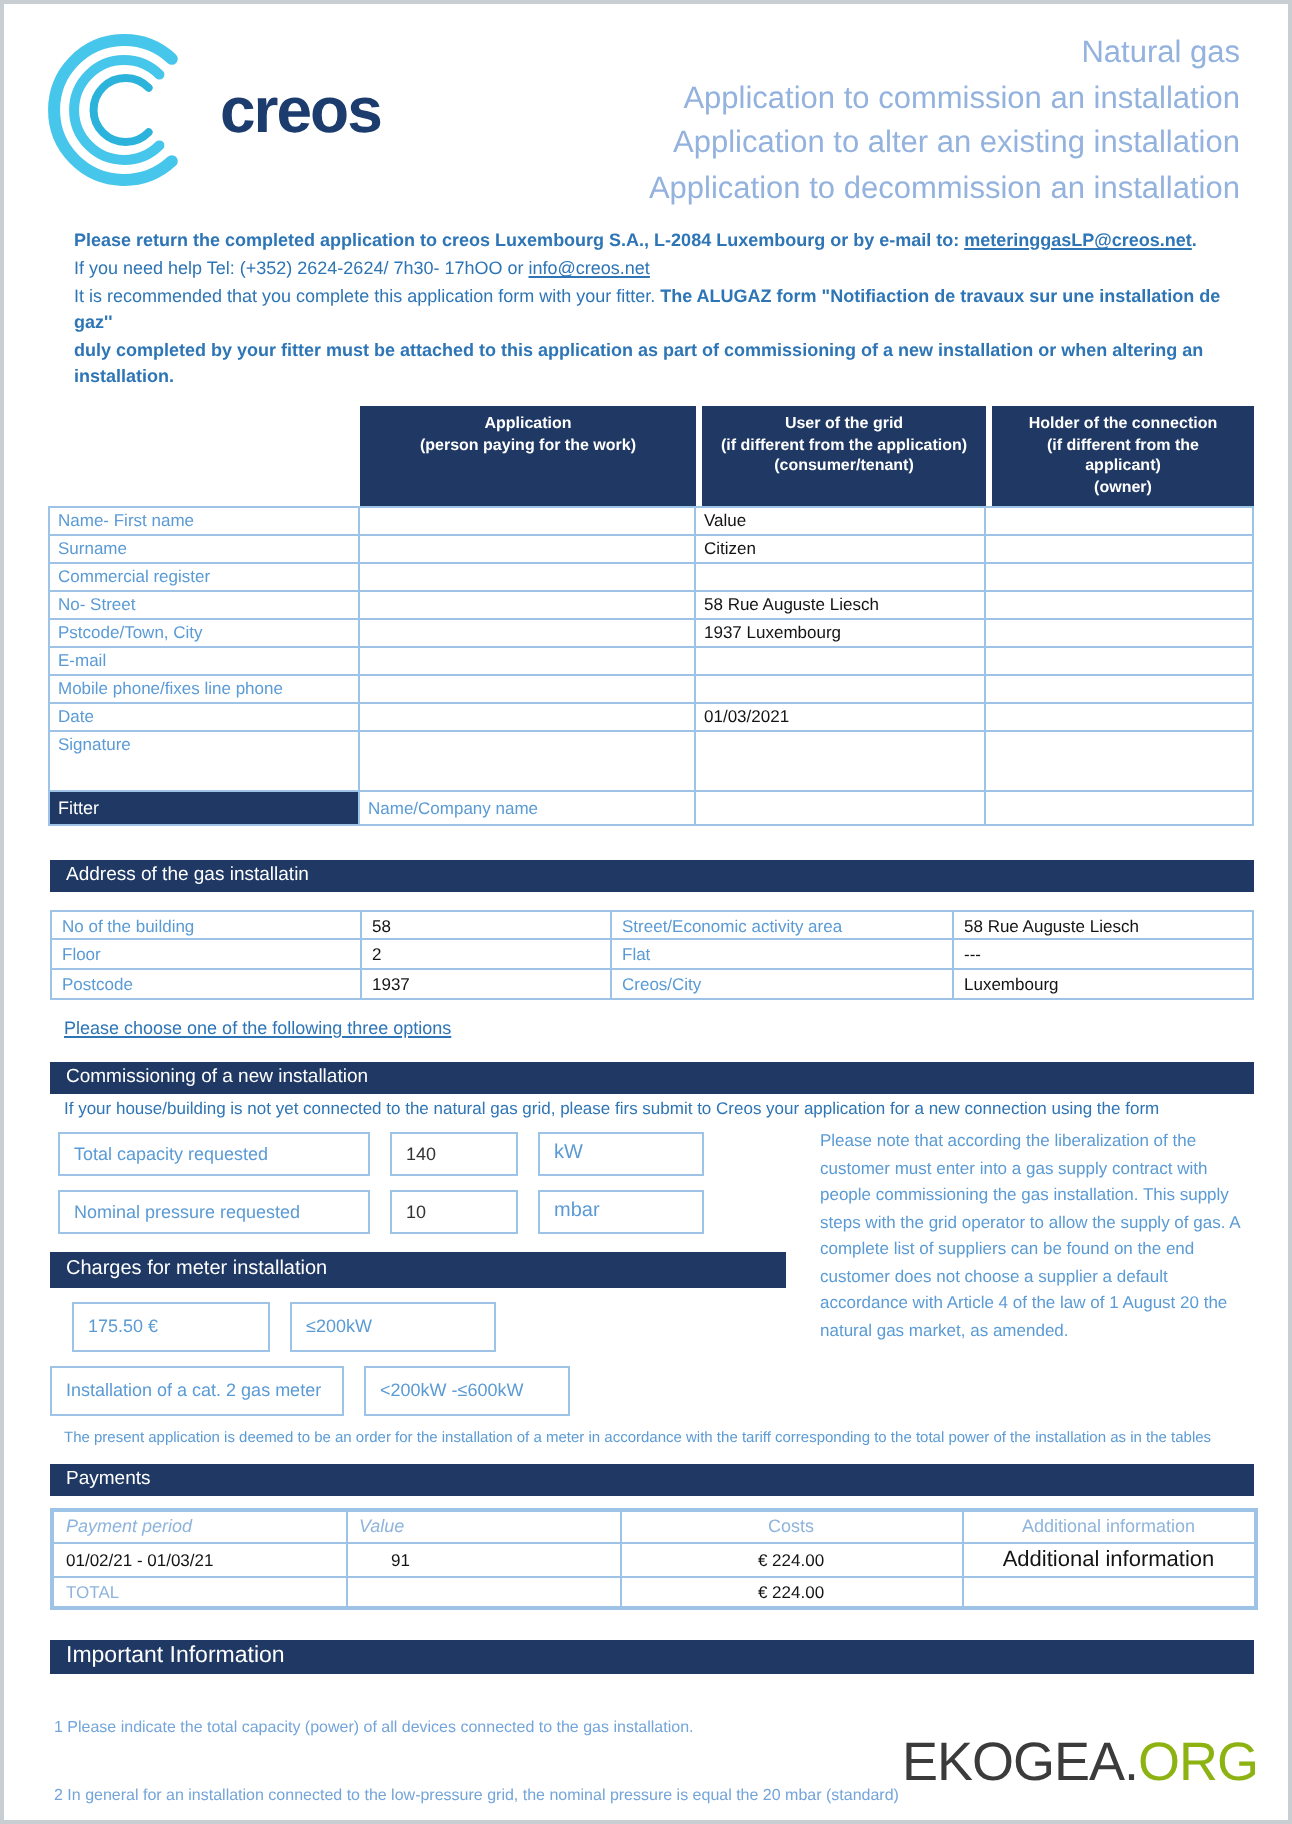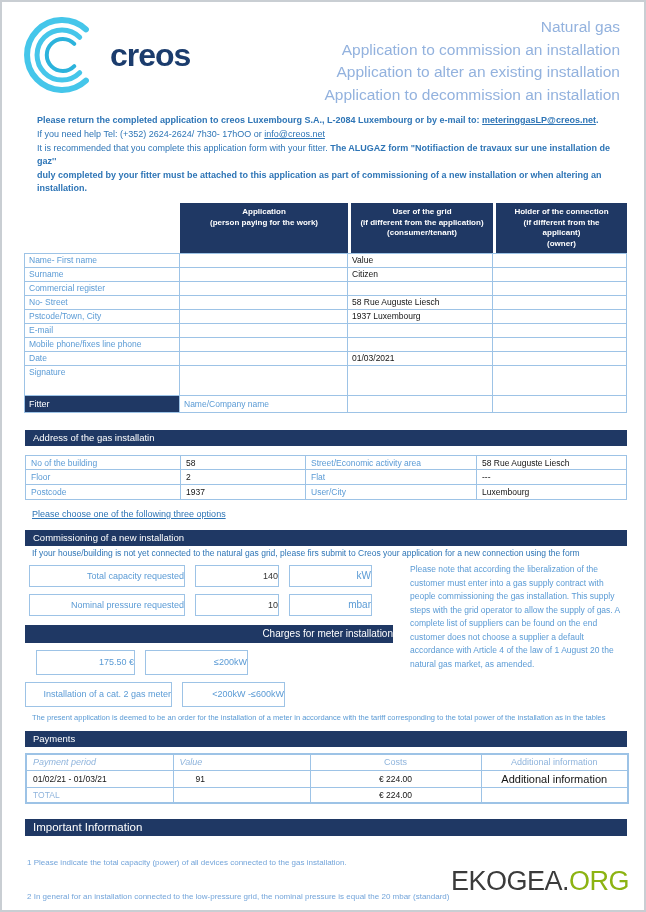--- a/index.html
+++ b/index.html
@@ -62,25 +62,25 @@
   .address-table tr.row-top td { border-top: 1px solid #9dc3e6; }
   .address-table .lbl { color: #5b9bd5; }
   .address-table .val { color: #141414; }
 
   .options-link { display: inline-block; margin: 9px 0 0 30px; color: #2e75b6; font-size: 9px; text-decoration: underline; cursor: pointer; }
 
   
   .commissioning-bar { margin-top: 9px; }
   .commissioning-sub { margin: 2px 0 0 30px; color: #2e75b6; font-size: 8.5px; }
   .two-col { display: flex; margin-left: 23px; width: 602px; }
-  .left-col { width: 385px; text-align: right; }
+  .left-col { width: 385px; }
   .field-row { display: flex; margin: 7px 0 0 4px; }
   .fbox { border: 1px solid #9dc3e6; height: 22px; font-size: 9px; padding: 5px 0 0 7px; background: #fff; }
   .flabel { width: 156px; color: #5b9bd5; }
-  .fvalue { width: 84px; margin-left: 10px; color: #333333; }
+  .fvalue { width: 64px; margin-left: 10px; color: #333333; }
   .funit  { width: 83px; margin-left: 10px; color: #5b9bd5; font-size: 10px; padding-top: 4px; }
   .charges-bar { margin: 9px 0 0 0; width: 368px; font-size: 10px; height: 18px; line-height: 18px; }
   .charge-row { display: flex; margin-top: 7px; }
   .cbox { border: 1px solid #9dc3e6; height: 25px; font-size: 9px; padding: 6px 0 0 7px; color: #5b9bd5; background: #fff; }
   .clabel { width: 147px; }
   .cprice { width: 99px; margin-left: 11px; }
   .crange { width: 103px; margin-left: 10px; }
   .right-note { width: 217px; margin-top: 5px; color: #5b9bd5; font-size: 8.5px; line-height: 13.5px; }
   .charges-footnote { margin: 5px 24px 0 30px; color: #5b9bd5; font-size: 7.5px; line-height: 12px; }
 
@@ -242,21 +242,21 @@
     </tr>
     <tr>
       <td class="lbl first-col">Floor</td>
       <td class="val">2</td>
       <td class="lbl">Flat</td>
       <td class="val">---</td>
     </tr>
     <tr>
       <td class="lbl first-col">Postcode</td>
       <td class="val">1937</td>
-      <td class="lbl">User/City</td>
+      <td class="lbl">Creos/City</td>
       <td class="val">Luxembourg</td>
     </tr>
   </tbody>
     </table>
 
   <a class="options-link">Please choose one of the following three options</a>
 
   
   <div class="section-bar commissioning-bar">Commissioning of a new installation</div>
   <div class="commissioning-sub">If your house/building is not yet connected to the natural gas grid, please firs submit to Creos your application for a new connection using the form</div>

